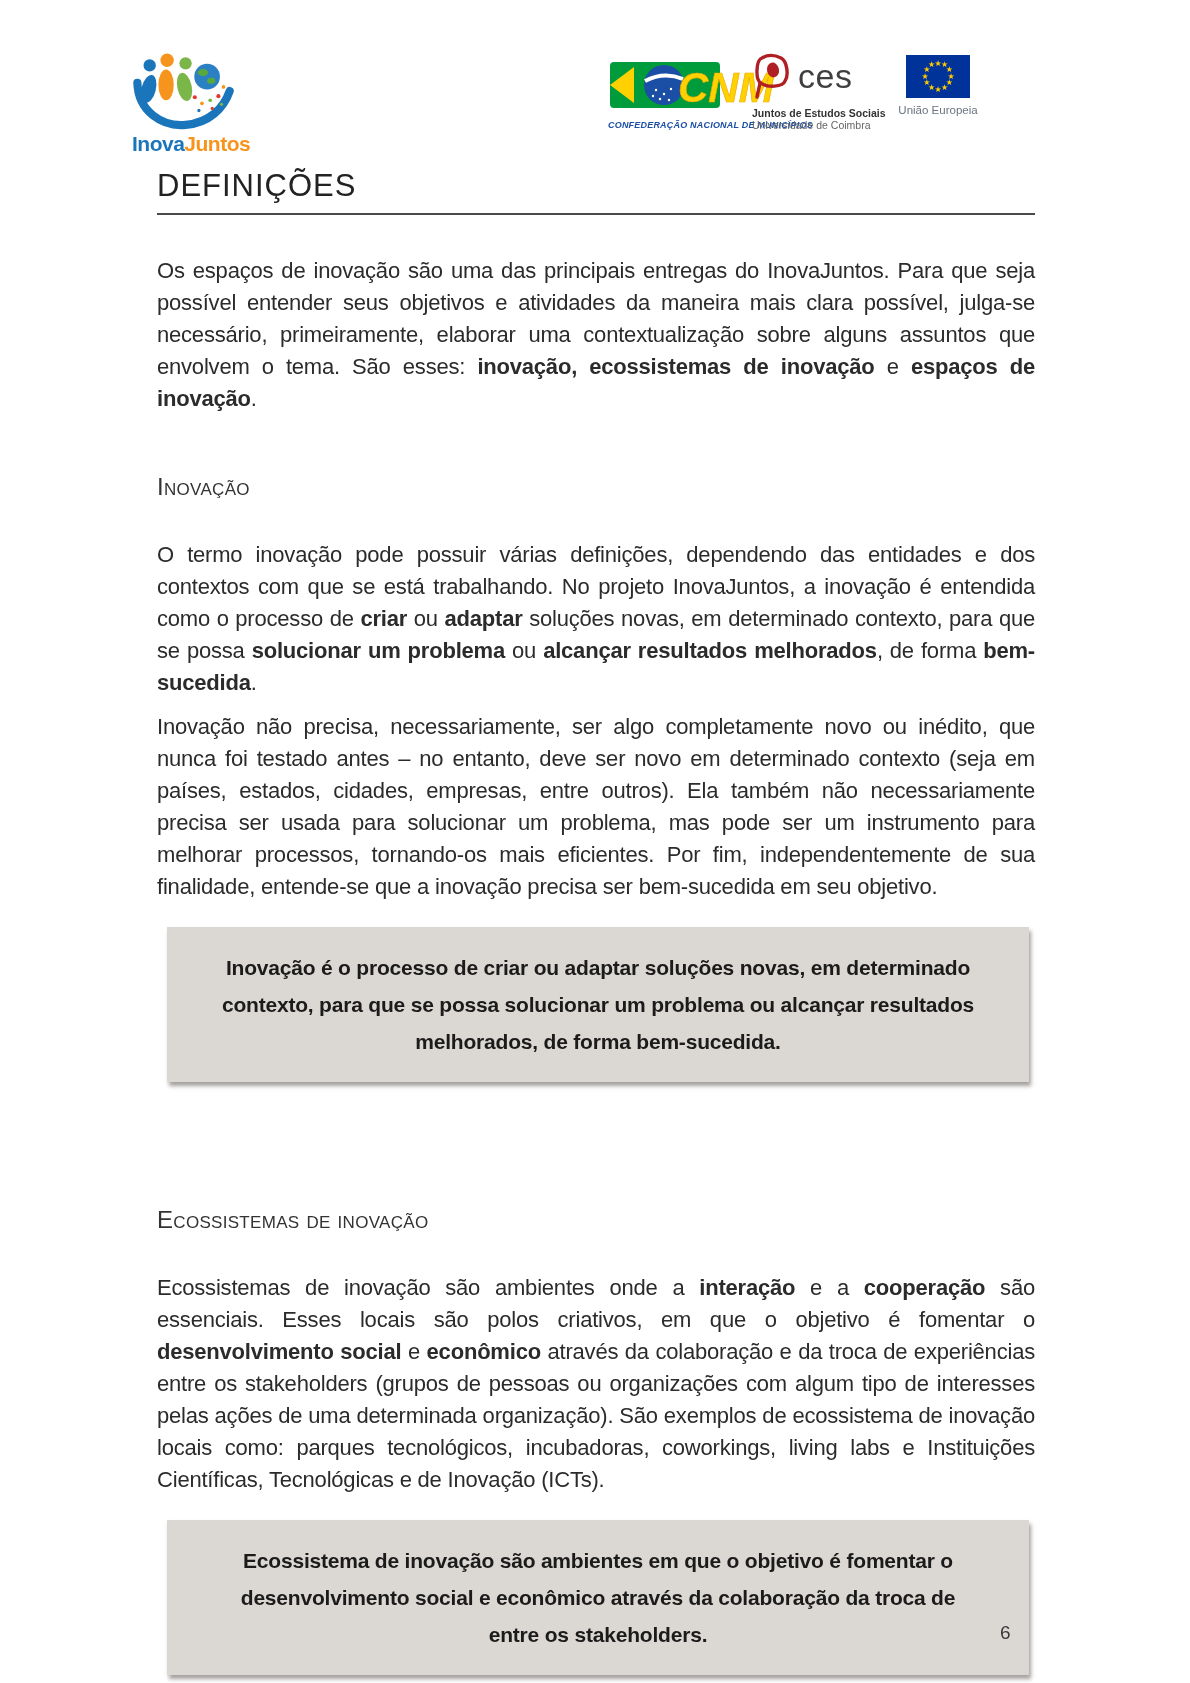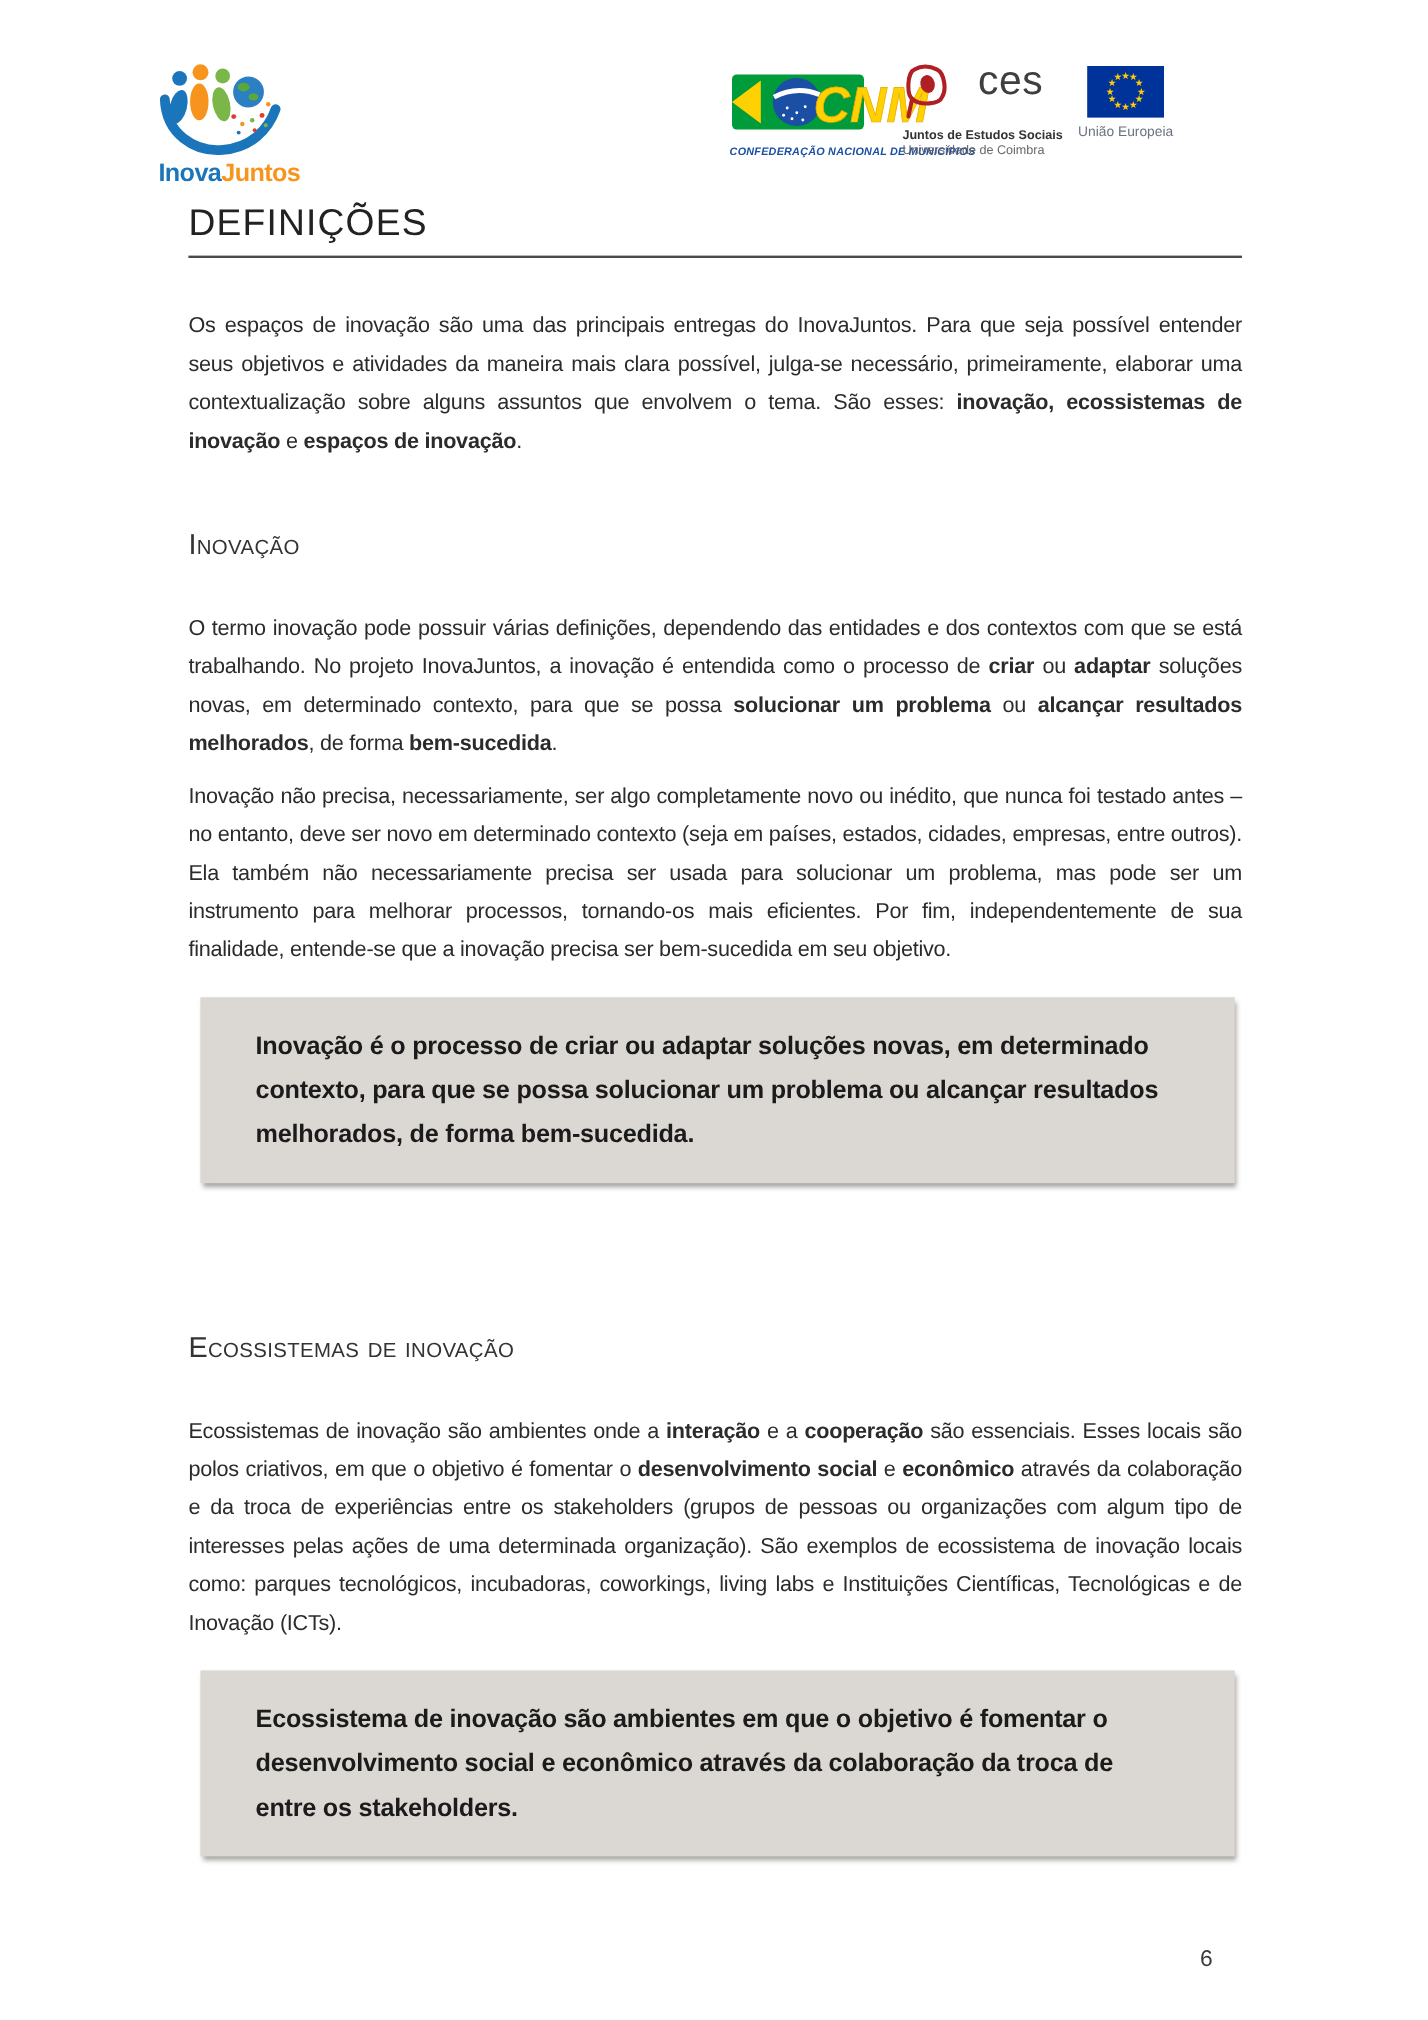--- a/index.html
+++ b/index.html
@@ -20,50 +20,50 @@
   .logo{position:absolute;}
   .logo-inova{left:128px;top:50px;width:120px;}
   .inova-wordmark{font-weight:bold;font-size:21px;letter-spacing:-0.5px;margin-top:-2px;margin-left:4px;}
   .word-inova{color:var(--inova-blue)}
   .word-juntos{color:var(--inova-orange)}
 
   .logo-cnm{left:608px;top:58px;width:190px;text-align:center;}
   .cnm-caption{font-size:9px;font-style:italic;font-weight:bold;color:var(--cnm-blue);letter-spacing:.2px;margin-top:2px;white-space:nowrap;}
 
   .logo-ces{left:752px;top:52px;width:130px;}
-  .ces-row{display:flex;align-items:flex-start;gap:21px;}
+  .ces-row{display:flex;align-items:center;gap:4px;}
   .ces-acronym{font-size:34px;line-height:30px;color:#3f3f3f;letter-spacing:.5px;}
   .ces-caption1{font-size:10.5px;font-weight:bold;color:#333;margin-top:7px;white-space:nowrap;}
   .ces-caption2{font-size:10.5px;color:#666;white-space:nowrap;}
 
   .logo-eu{left:898px;top:55px;width:80px;text-align:center;}
   .eu-flag{position:relative;width:64px;height:43px;background:var(--eu-blue);margin:0 auto;}
   .eu-flag .star{position:absolute;color:var(--eu-star);font-size:8px;line-height:8px;width:8px;text-align:center;}
   .eu-caption{font-size:11.5px;color:#6a7480;margin-top:6px;white-space:nowrap;}
 
   
   .content{position:absolute;left:157px;top:168px;width:878px;}
   .doc-title{
     font-size:31px;font-weight:normal;color:#222;letter-spacing:1px;margin:0 0 40px 0;
     padding-bottom:9px;border-bottom:2px solid #4a4a4a;
   }
   .paragraph{
-    font-size:18px;line-height:32px;text-align:justify;letter-spacing:-0.2px;
+    font-size:22px;line-height:32px;text-align:justify;letter-spacing:-0.2px;
     margin:0 0 12px 0;color:var(--text);
   }
   .section-heading{
     font-variant:small-caps;font-weight:normal;font-size:24px;color:#333;
     letter-spacing:.3px;margin:58px 0 38px 0;
   }
   .callout + .section-heading{margin-top:124px;}
   .callout{
     background:var(--callout-bg);
     box-shadow:2px 4px 4px rgba(90,85,80,.55);
     padding:22px 46px;margin:24px 6px 0 10px;
-    font-size:21px;line-height:37px;color:#1b1b1b;letter-spacing:-0.2px;
+    text-align:center;font-size:21px;line-height:37px;color:#1b1b1b;letter-spacing:-0.2px;
   }
   .b{font-weight:bold}
   .i{}
 
   .page-number{position:absolute;left:1000px;top:1622px;font-size:19px;color:#3a3a3a;}
 </style>
 </head>
 <body>
 
 <header>

